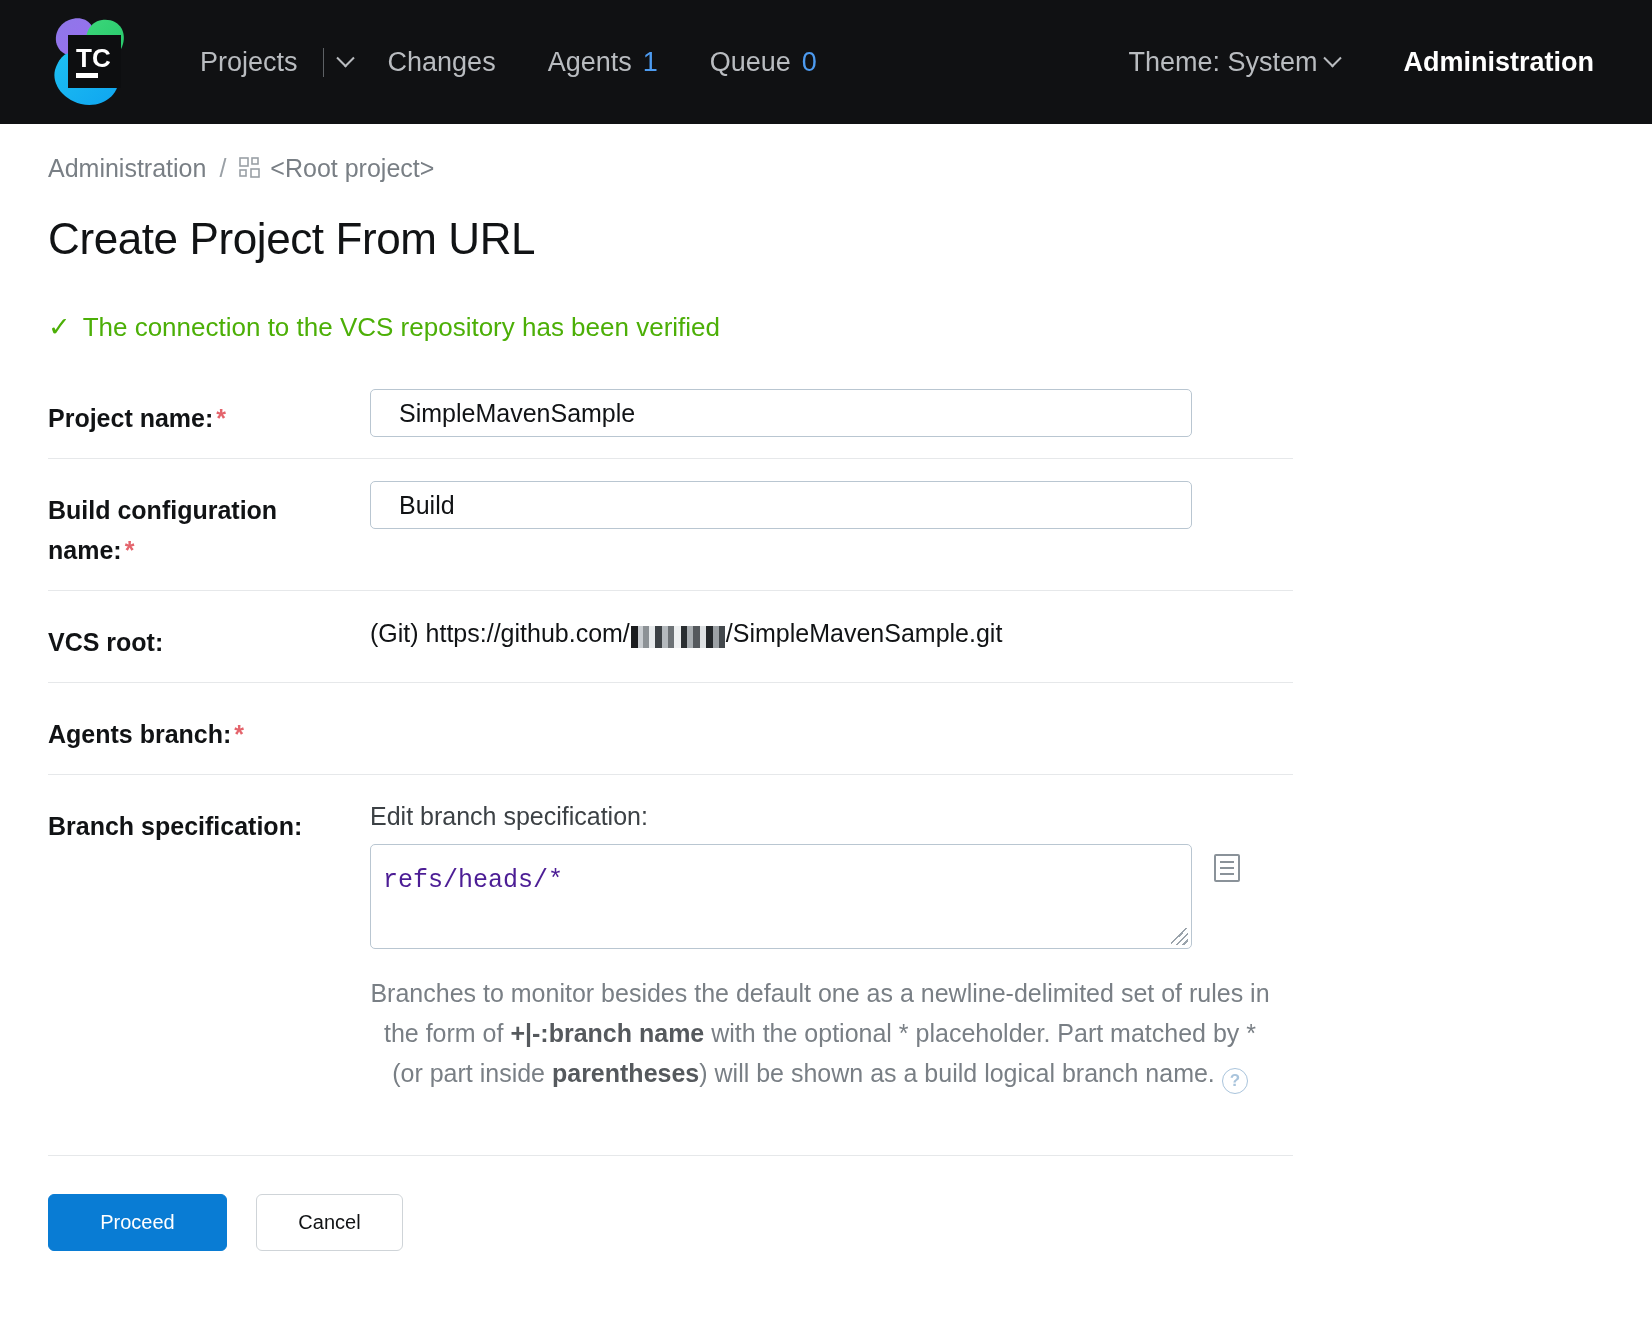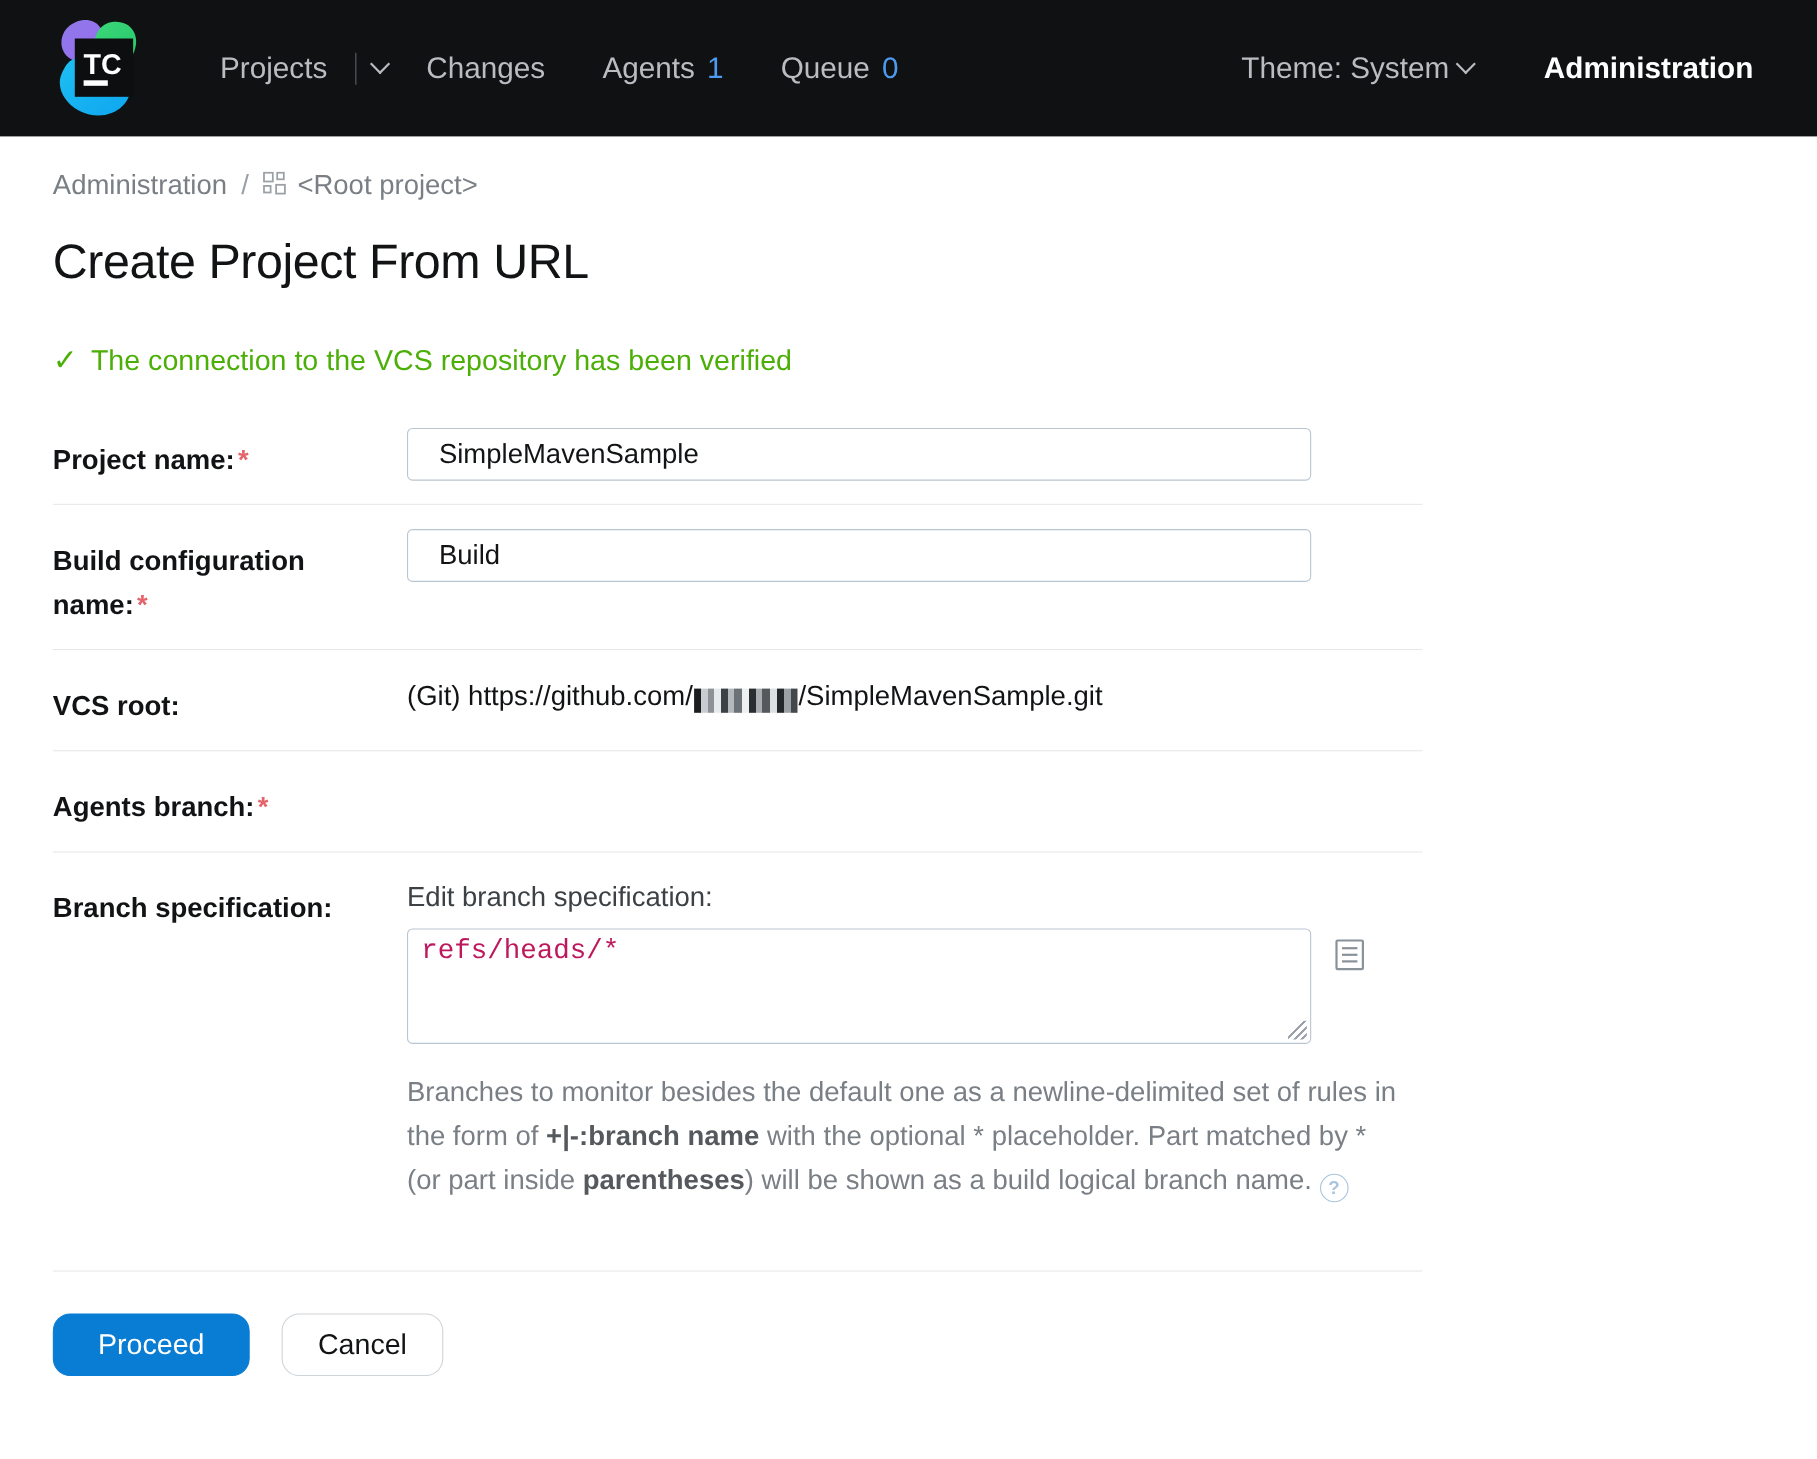--- a/index.html
+++ b/index.html
@@ -211,22 +211,22 @@
     padding-top: 5px;
   }
 
   .ta {
     width: 822px;
     height: 105px;
     border: 1px solid #b9c6d1;
     border-radius: 5px;
     font-family: "Liberation Mono", monospace;
     font-size: 25px;
-    color: #be185d;
-    padding: 4px 12px;
+    color: #4c1d95;
+    padding: 20px 12px;
     resize: none;
     outline: none;
     background: #fff;
     display: block;
     line-height: 1.25;
   }
   .ta-wrap { position: relative; width: 822px; }
   .resize-grip {
     position: absolute;
     right: 4px; bottom: 4px;
@@ -237,20 +237,21 @@
       linear-gradient(135deg, transparent 0 62%, #9aa3ab 62% 70%, transparent 70% 100%),
       linear-gradient(135deg, transparent 0 82%, #9aa3ab 82% 90%, transparent 90% 100%);
   }
 
   .desc {
     font-size: 25px;
     color: #797f85;
     line-height: 1.6;
     margin-top: 24px;
     width: 900px;
+    text-align: center;
   }
   .desc b { color: #55595d; font-weight: bold; }
   .help-icon {
     display: inline-flex;
     align-items: center;
     justify-content: center;
     width: 26px; height: 26px;
     border: 1.8px solid #a9c4dc;
     border-radius: 50%;
     color: #a9c4dc;
@@ -265,23 +266,23 @@
   
   .actions {
     border-top: 1px solid #e6e8ea;
     margin-top: 42px;
     padding-top: 38px;
     display: flex;
     gap: 29px;
     width: 1245px;
   }
   .btn {
-    font-size: 26px;
+    font-size: 20px;
     font-family: "Liberation Sans", sans-serif;
-    border-radius: 16px;
+    border-radius: 6px;
     cursor: pointer;
     height: 57px;
     display: flex;
     align-items: center;
     justify-content: center;
   }
   .btn-primary {
     background: #097cd4;
     color: #fff;
     border: 1px solid #097cd4;

